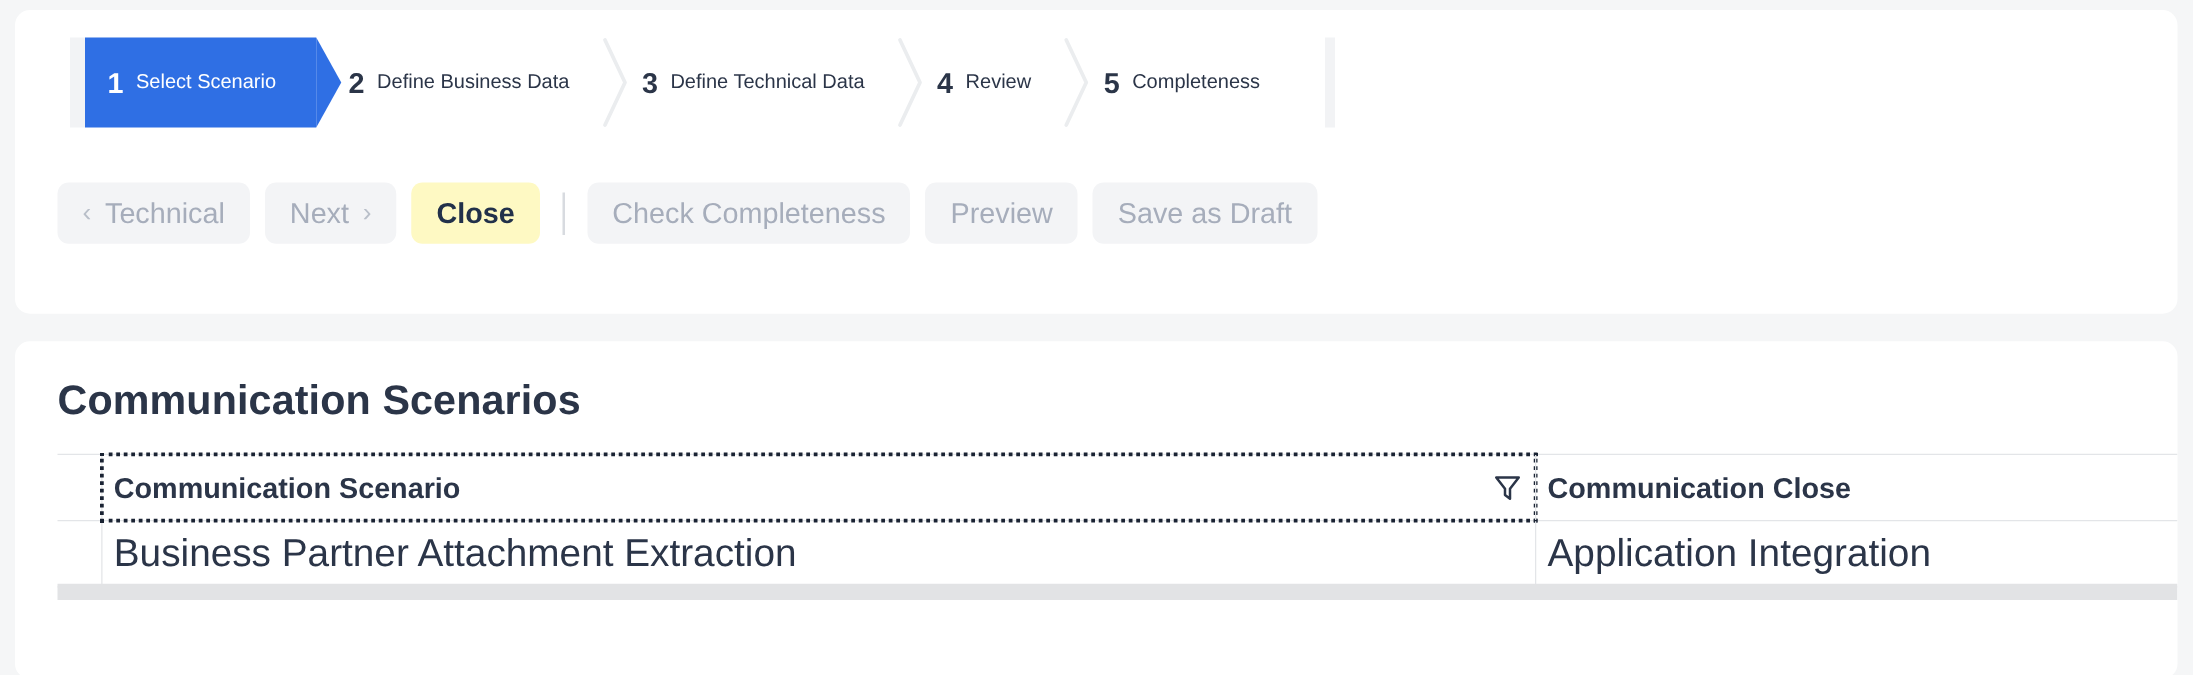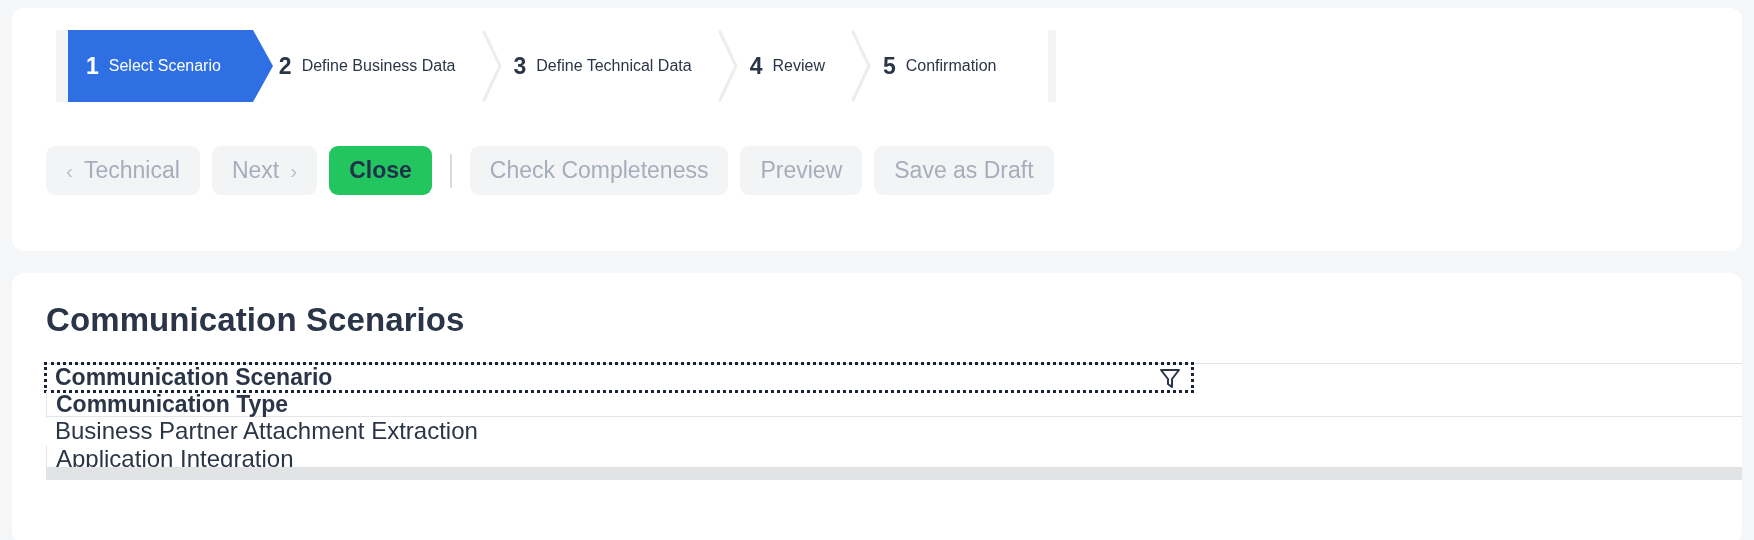--- a/index.html
+++ b/index.html
@@ -130,21 +130,21 @@
     font-family: "Liberation Sans", sans-serif;
     font-size: 23px;
     color: #a6adbb;
     display: inline-flex;
     align-items: center;
     gap: 11px;
     cursor: default;
     white-space: nowrap;
   }
   .btn.emphasized {
-    background: #22c55e;
+    background: #fef9c3;
     color: #22314a;
     font-weight: bold;
   }
   .btn .chev {
     font-size: 21px;
     color: #b9bfc9;
     line-height: 1;
   }
   .btn-divider {
     width: 2px;
@@ -178,21 +178,20 @@
     margin-left: 34px;
     margin-right: 0;
     position: relative;
   }
 
   .grid-row {
     display: flex;
     align-items: stretch;
     border-top: 1px solid #e3e5e8;
     height: 52px;
-    flex-direction: column;
   }
   .grid-row.header { border-top: 1px solid #e3e5e8; }
   .grid-row.body  { border-top: 1px solid #e3e5e8; border-bottom: 1px solid #e3e5e8;}
 
   .cell-select {
     width: 36px;
     flex: 0 0 auto;
     border-right: 1px solid #e3e5e8;
     box-sizing: border-box;
   }
@@ -212,21 +211,21 @@
     outline-offset: -1px;
   }
 
   .hdr-text {
     font-size: 23px;
     font-weight: bold;
     color: #2b3548;
     white-space: nowrap;
   }
   .cell-text {
-    font-size: 24px;
+    font-size: 31px;
     color: #2b3548;
     white-space: nowrap;
   }
 
   .filter-icon {
     position: absolute;
     right: 10px;
     top: 50%;
     transform: translateY(-50%);
     width: 24px;
@@ -295,21 +294,21 @@
       </div>
 
       <div class="sep">
         <svg width="22" height="72" viewBox="0 0 22 72" aria-hidden="true">
           <path d="M2 2 L18 36 L2 70" fill="none" stroke="#ebedef" stroke-width="3" stroke-linecap="round" stroke-linejoin="round"></path>
         </svg>
       </div>
 
       <div class="step plain">
         <span class="num">5</span>
-        <span class="lbl">Confirmation</span>
+        <span class="lbl">Completeness</span>
       </div>
 
       <div class="tail-strip"></div>
     </div>
 
     <div class="toolbar">
 
       <button class="btn">
         <span class="chev">‹</span>
         <span>Technical</span>
@@ -350,21 +349,21 @@
 
       <div class="grid-row header">
         <div class="cell-select"></div>
         <div class="cell col-scenario focused">
           <span class="hdr-text">Communication Scenario</span>
           <svg class="filter-icon" viewBox="0 0 24 24" aria-hidden="true">
             <path d="M3 4 H21 L14 13 V21 L10 18 V13 Z" fill="none" stroke="#2b3548" stroke-width="2" stroke-linejoin="round" stroke-linecap="round"></path>
           </svg>
         </div>
         <div class="cell col-type">
-          <span class="hdr-text">Communication Type</span>
+          <span class="hdr-text">Communication Close</span>
         </div>
       </div>
 
       <div class="grid-row body">
         <div class="cell-select"></div>
         <div class="cell col-scenario">
           <span class="cell-text">Business Partner Attachment Extraction</span>
         </div>
         <div class="cell col-type">
           <span class="cell-text">Application Integration</span>

